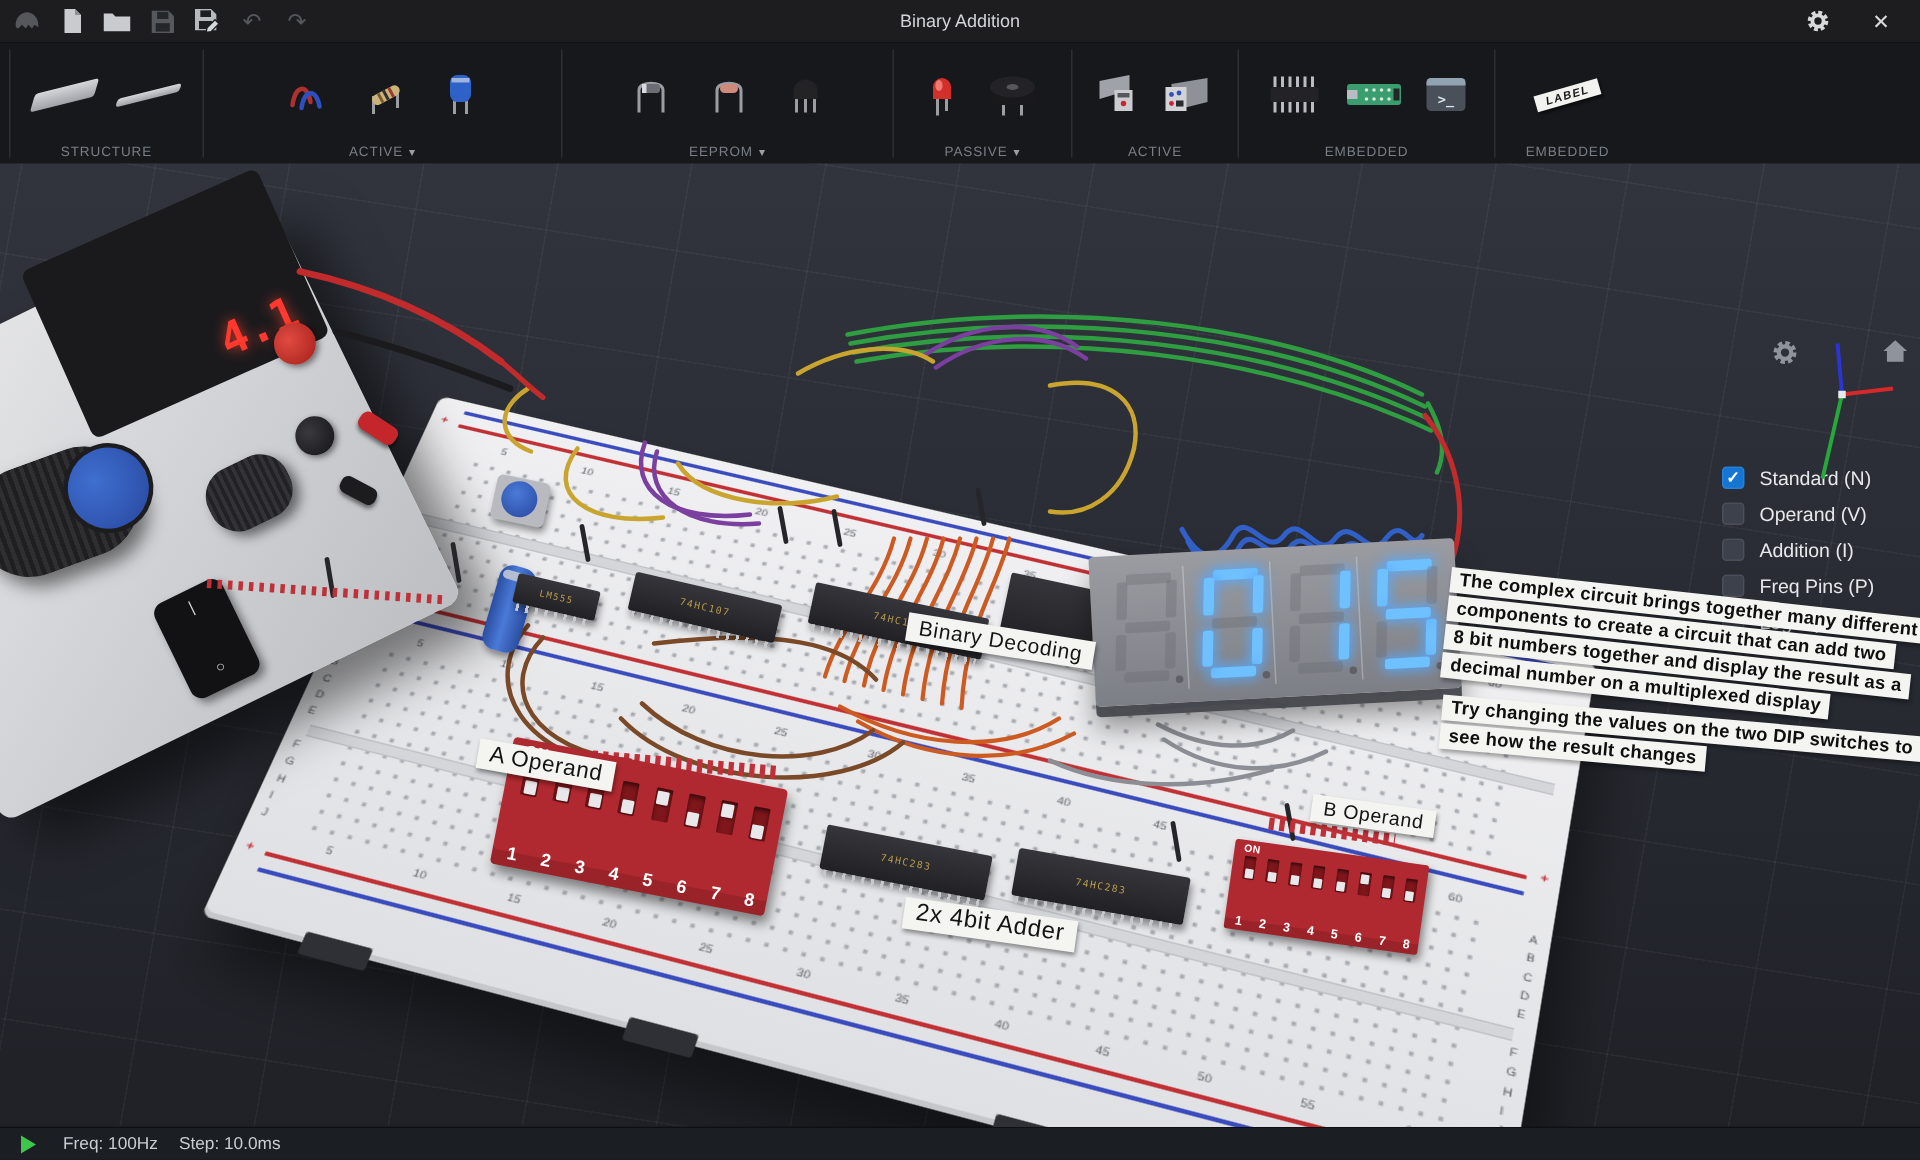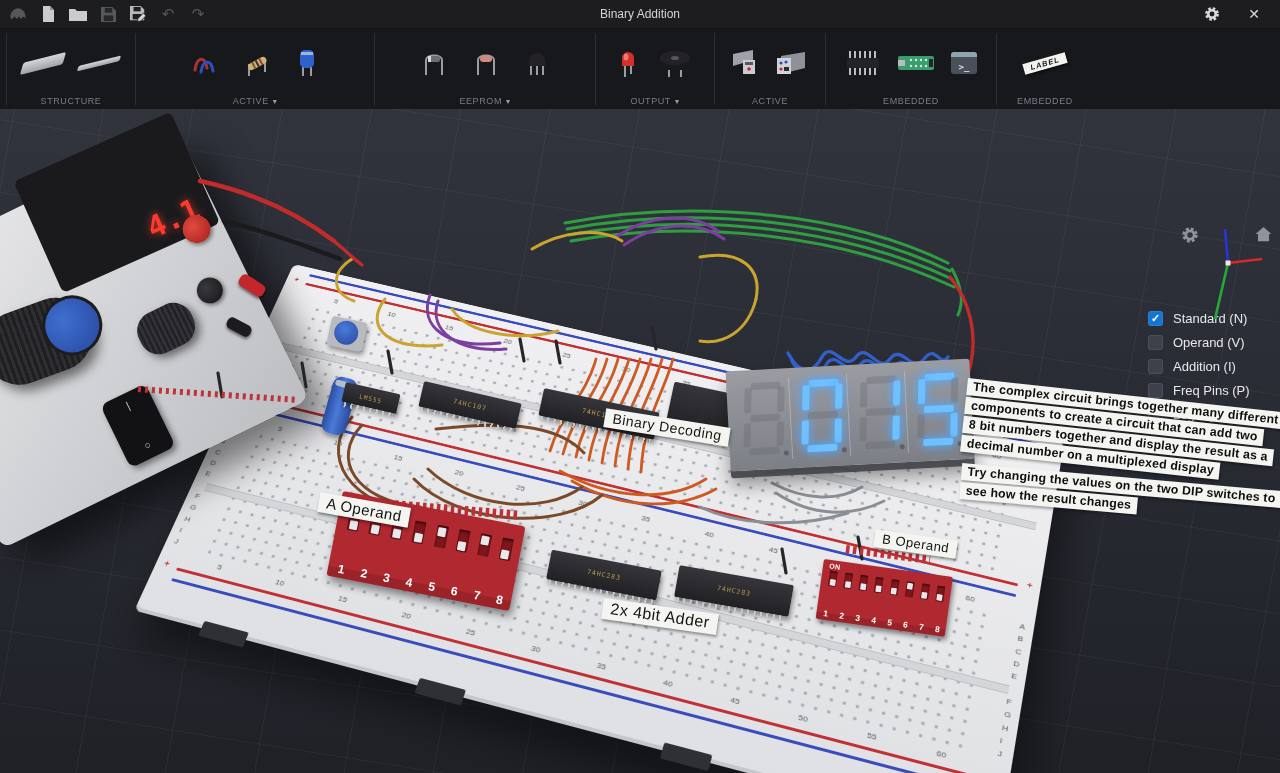--- a/index.html
+++ b/index.html
@@ -287,21 +287,21 @@
         <span>
           <svg width="34" height="30" viewBox="0 0 34 30">
               <path d="M11 29 V22 M23 29 V22" stroke="#9a9da2" stroke-width="2"></path>
               <rect x="2" y="10" width="30" height="12" rx="3" fill="#19191c"></rect>
               <ellipse cx="17" cy="10" rx="15" ry="7" fill="#232327"></ellipse>
               <ellipse cx="17" cy="10" rx="4" ry="2" fill="#55575c"></ellipse>
             </svg>
         </span>
       </div>
       <div class="tb-label">
-          <span>OUTPUT</span>
+          <span>PASSIVE</span>
           <span class="caret">▾</span>
         </div>
     </div>
     <div class="tb-div"></div>
 
     <div class="tb-sec" style="width:110px">
       <div class="tb-icons" style="gap:10px">
         <span>
           <svg width="34" height="30" viewBox="0 0 34 30">
               <path d="M2 6 L22 2 L22 12 L2 18 Z" fill="#9fa2a8"></path>
@@ -782,13 +782,18 @@
     <span class="gizmo">
       <svg width="80" height="105" viewBox="0 0 80 105">
         <line x1="30" y1="42" x2="27" y2="8" stroke="#2a35d6" stroke-width="2.6"></line>
         <line x1="30" y1="42" x2="64" y2="38" stroke="#d62a2a" stroke-width="2.6"></line>
         <line x1="30" y1="42" x2="17" y2="98" stroke="#25a93a" stroke-width="2.6"></line>
         <rect x="27.5" y="39.5" width="5" height="5" fill="#e8e9ec"></rect>
       </svg>
     </span>
   </div>
 
+  <div class="statusbar">
+    <span class="play-btn"></span>
+    <span>Freq: 100Hz</span>
+    <span style="margin-left:-4px">Step: 10.0ms</span>
+  </div>
 </div>
 
 </body></html>

